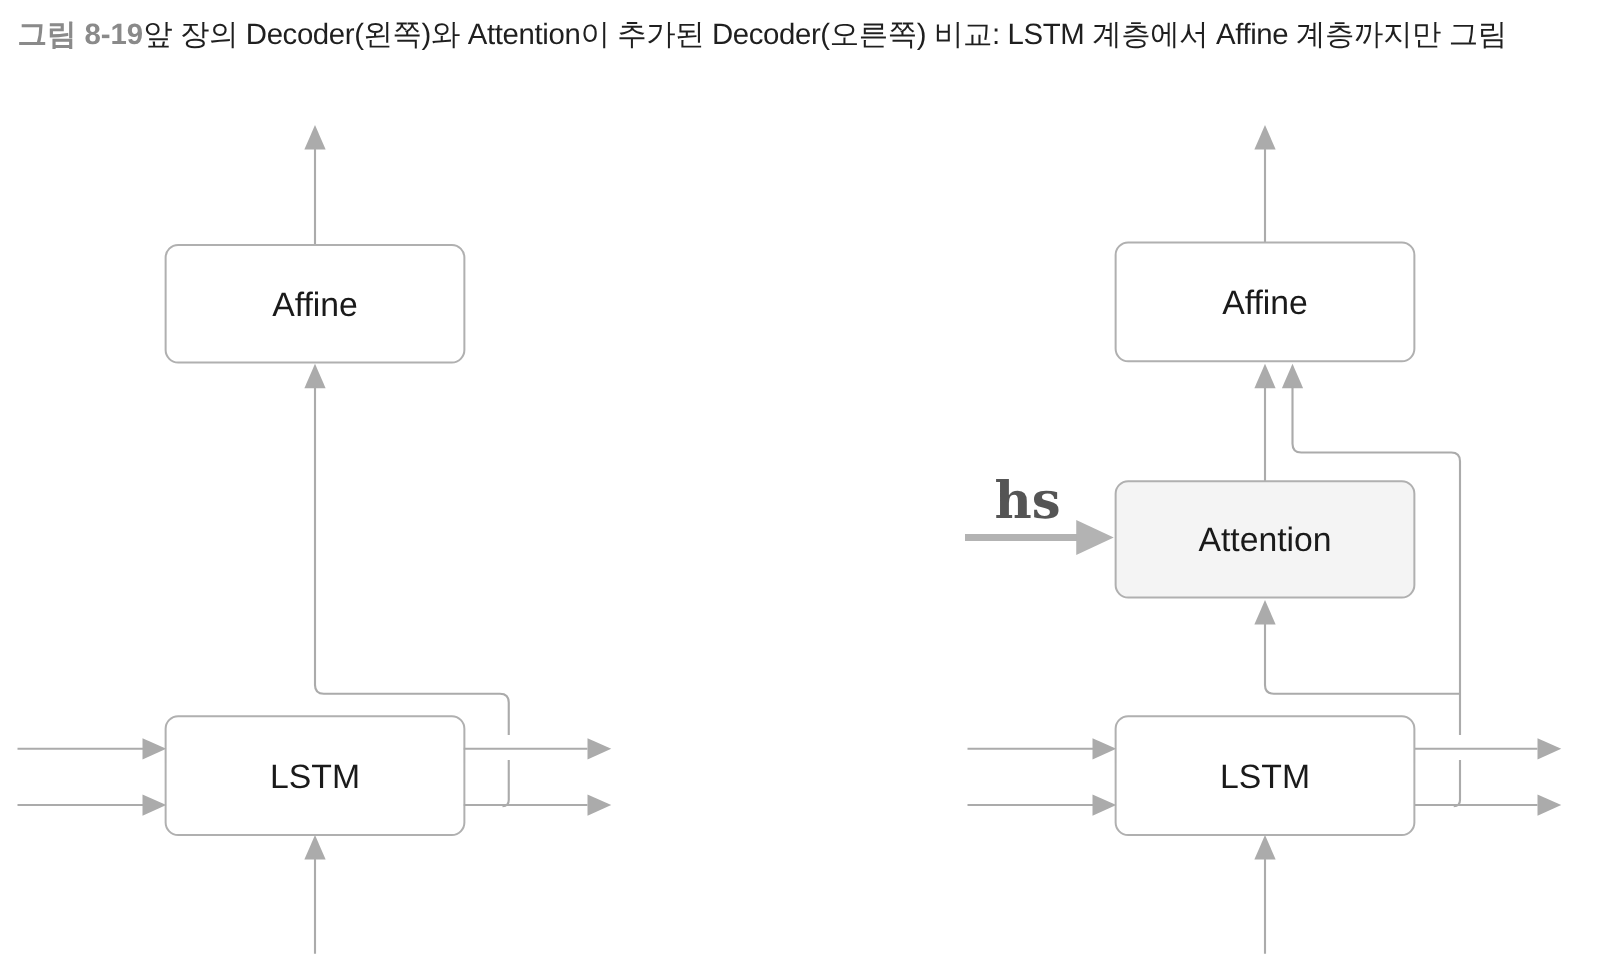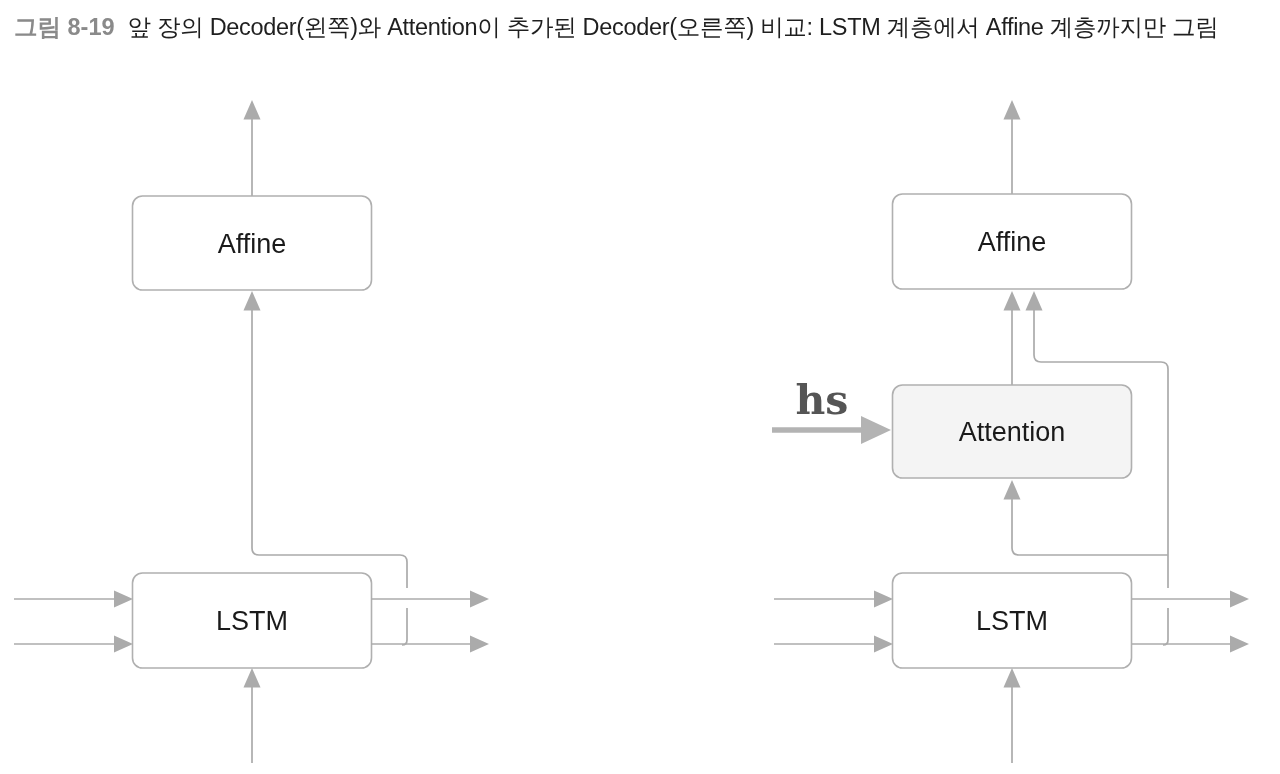--- a/index.html
+++ b/index.html
@@ -6,21 +6,21 @@
     --line:#ababab; --box-border:#b0b0b0; --box-fill:#ffffff; --attention-fill:#f4f4f4;
     --caption-label:#8a8a8a; --caption-text:#1f1f1f; --hs-text:#555555; --hs-arrow:#b3b3b3;
   }
   *{margin:0;padding:0;box-sizing:border-box}
   html,body{width:1280px;height:774px;background:#ffffff;overflow:hidden}
   body{font-family:"Liberation Sans","DejaVu Sans",sans-serif;position:relative}
   .caption{
     position:absolute;left:14px;top:8px;width:1260px;
     font-size:23.5px;line-height:38px;letter-spacing:-0.3px;color:var(--caption-text);
   }
-  .caption .fig-label{color:var(--caption-label);font-weight:bold;margin-right:13px;letter-spacing:0}
+  .caption .fig-label{color:var(--caption-label);font-weight:bold;letter-spacing:0}
   svg.diagram{position:absolute;left:0;top:0}
   .edge{stroke:var(--line);stroke-width:1.7;fill:none}
   .head{fill:var(--line);stroke:none}
   .node{fill:var(--box-fill);stroke:var(--box-border);stroke-width:1.6}
   .node.attn{fill:var(--attention-fill)}
   .nlabel{font-family:"Liberation Sans","DejaVu Sans",sans-serif;font-size:27px;fill:#1a1a1a;text-anchor:middle}
   .hs-shaft{stroke:var(--hs-arrow);stroke-width:5.5;fill:none}
   .hs-head{fill:var(--hs-arrow);stroke:none}
   .hs-text{font-family:"DejaVu Serif","Liberation Serif",serif;font-weight:bold;font-size:41px;fill:var(--hs-text);text-anchor:middle}
 </style>

